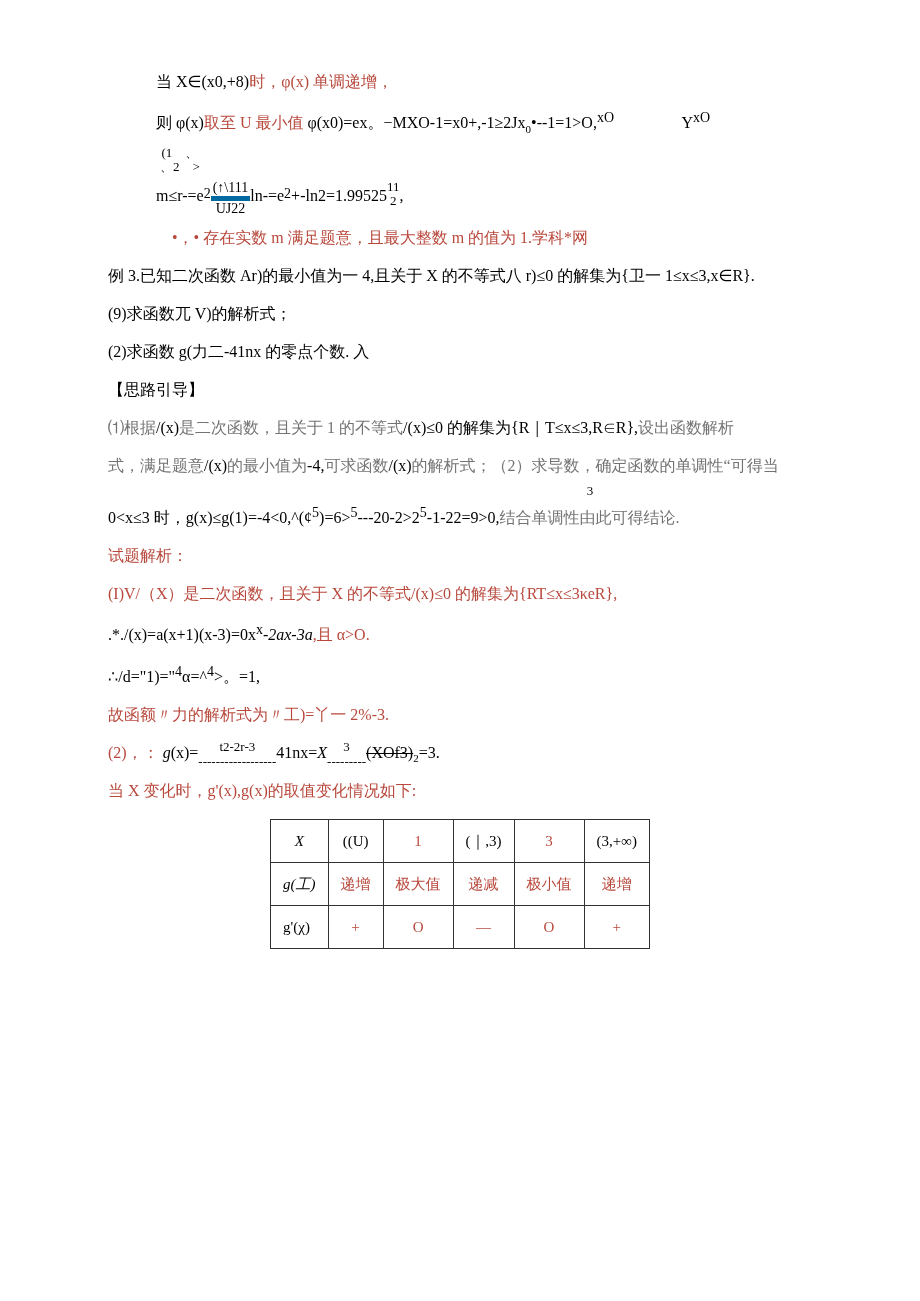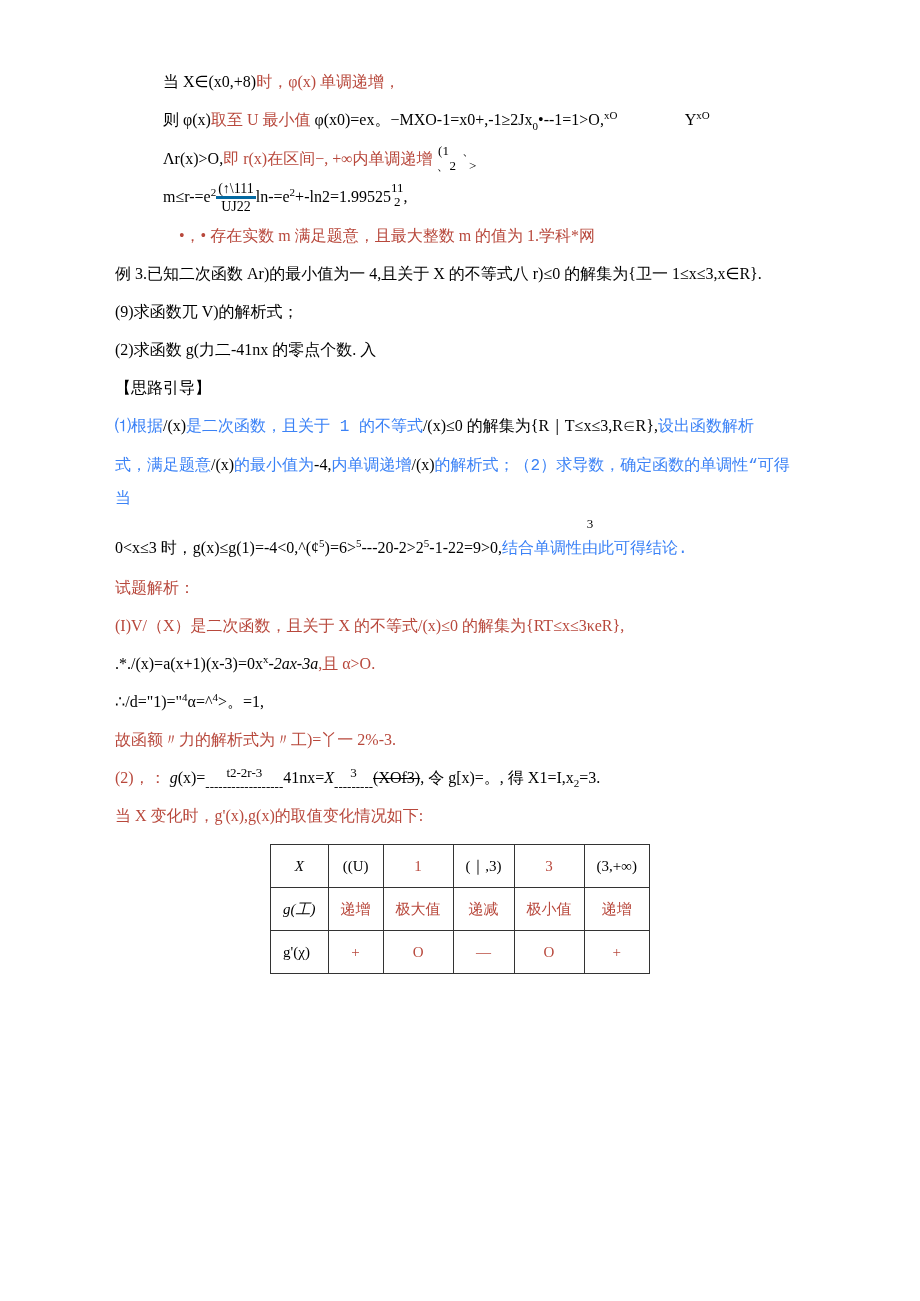--- a/index.html
+++ b/index.html
@@ -7,35 +7,35 @@
     padding: 60px 100px;
     background: #ffffff;
     font-family: "SimSun", "宋体", serif;
     font-size: 16px;
     line-height: 2.0;
     color: #000000;
     width: 920px;
     box-sizing: border-box;
   }
   .line {
-    margin: 6px 15px;
+    margin: 6px 8px;
   }
   .indent1 { text-indent: 3em; }
   .red { color: #b8483c; }
   .black { color: #000000; }
-  .blue { color: #3b82f6; font-family: Liberation Mono, monospace; }
+  .blue { color: #737373; }
   .strike { text-decoration: line-through; }
   .frac-block {
     display: inline-block;
     text-align: center;
     vertical-align: middle;
     line-height: 1.1;
     font-size: 14px;
   }
-  .frac-top { border-bottom: 3px solid #0369a1; display:block; padding:0 2px;}
+  .frac-top { border-bottom: 5px solid #0369a1; display:block; padding:0 2px;}
   .frac-bot { display:block; padding:0 2px;}
   .center-frac {
     text-align:center;
     margin: -4px 0;
     line-height:1.0;
   }
 
   table.tbl {
     border-collapse: collapse;
     margin: 12px auto 0 auto;
@@ -44,40 +44,37 @@
     border: 1px solid #333;
     padding: 6px 12px;
     text-align: center;
     vertical-align: middle;
     font-family: "SimSun", serif;
     font-size: 15px;
     height: 30px;
   }
   table.tbl td.hdr { font-style: italic; }
   .small { font-size: 13px; }
-  sup { font-size: 11px; vertical-align: super; }
+  sup { font-size: 14px; vertical-align: super; }
   sub { font-size: 11px; vertical-align: sub; }
 </style>
 </head>
 <body>
 
 <div class="line indent1">
   <span class="black">当 X∈(x0,+8)</span><span class="red">时，φ(x)</span><span class="black"> </span><span class="red">单调递增，</span>
 </div>
 
 <div class="line indent1">
   <span class="black">则 φ(x)</span><span class="red">取至 U 最小值</span><span class="black"> φ(x0)=ex。−MXO-1=x0+,-1≥2Jx</span><sub class="black">0</sub><span class="black">•--1=1&gt;O,</span><sup class="black">xO</sup>
   <span style="display:inline-block;width:60px;"></span>
   <span class="black">Y</span><sup class="black">xO</sup>
 </div>
 
 <div class="line" style="padding-left:3em; display:flex; align-items:center;">
-  <span>
-    <span class="black">Λr(x)&gt;O,</span><span class="red">即 r(x)</span><span class="red">在区间−, +∞内单调递增</span>
-  </span>
   <span class="frac-block" style="margin-left:4px;">
     <span class="black small" style="display:block;"><span>(1</span>&nbsp;&nbsp;&nbsp;&nbsp;<span>、</span></span>
     <span class="black small" style="display:block;"><span>、2</span>&nbsp;&nbsp;&nbsp;&nbsp;<span>&gt;</span></span>
   </span>
 </div>
 
 <div class="line" style="padding-left:3em; display:flex; align-items:flex-start;">
   <span class="black">m≤r-=e</span>
     <sup class="black">2</sup>
   <span class="frac-block">
@@ -103,21 +100,21 @@
 
 <div class="line black">(2)求函数 g(力二-41nx 的零点个数. 入</div>
 
 <div class="line black">【思路引导】</div>
 
 <div class="line">
   <span class="blue">⑴根据</span><span class="black">/(x)</span><span class="blue">是二次函数，且关于 1 的不等式</span><span class="black">/(x)≤0 的解集为{R｜T≤x≤3,R∈R},</span><span class="blue">设出函数解析</span>
 </div>
 
 <div class="line">
-  <span class="blue">式，满足题意</span><span class="black">/(x)</span><span class="blue">的最小值为</span><span class="black">-4,</span><span class="blue">内单调递增</span><span class="black">/(x)</span><span class="blue">的解析式；（2）求导数，确定函数的单调性“可得当</span>
+  <span class="blue">式，满足题意</span><span class="black">/(x)</span><span class="blue">的最小值为</span><span class="black">-4,</span><span class="blue">可求函数</span><span class="black">/(x)</span><span class="blue">的解析式；（2）求导数，确定函数的单调性“可得当</span>
 </div>
 
 <div class="center-frac black small" style="padding-left:20em;">3</div>
 
 <div class="line">
   <span class="black">0&lt;x≤3 时，g(x)≤g(1)=-4&lt;0,^(¢</span><sup class="black">5</sup><span class="black">)=6&gt;</span><sup class="black">5</sup><span class="black">---20-2&gt;2</span><sup class="black">5</sup><span class="black">-1-22=9&gt;0,</span><span class="blue">结合单调性由此可得结论.</span>
 </div>
 
 <div class="line red">试题解析：</div>
 
@@ -141,21 +138,21 @@
   <span class="frac-block" style="vertical-align:bottom;">
     <span class="black small" style="display:block;">t2-2r-3</span>
     <span class="black small" style="display:block;">------------------</span>
   </span>
   <span class="black">41nx=</span><span class="black" style="font-style:italic;">X</span>
   <span class="frac-block">
     <span class="black small" style="display:block;">3</span>
     <span class="black small" style="display:block;">---------</span>
   </span>
   <span class="black strike">(XOf3)</span>
-  <span class="black">, 令 g[x)=。, 得 X1=I,x</span><sub class="black">2</sub><span class="black">=3.</span>
+  <sub class="black">2</sub><span class="black">=3.</span>
 </div>
 
 <div class="line">
   <span class="red">当 X 变化时，g'(x),g(x)</span><span class="red">的取值变化情况如下:</span>
 </div>
 
 <table class="tbl">
   <tbody>
       <tr>
     <td class="hdr black">X</td>

